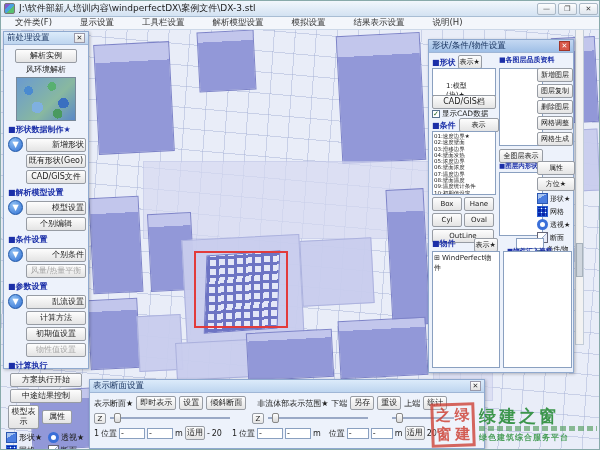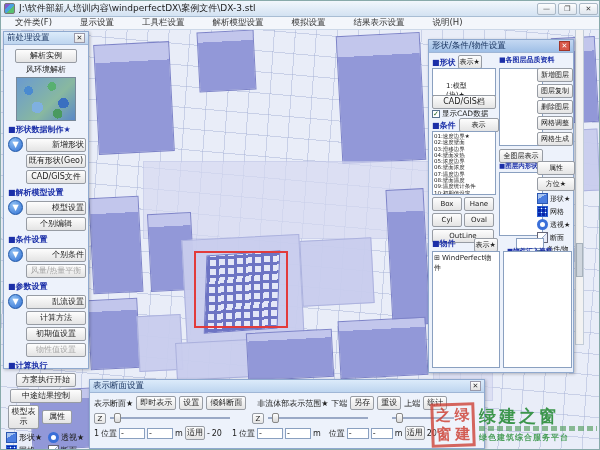--- a/index.html
+++ b/index.html
@@ -208,21 +208,21 @@
       <div class="sec">■参数设置</div>
       <div class="lp-row">
         <div class="arrow-ico">▼</div>
         <div class="btn">乱流设置</div>
       </div>
       <div class="btn lp-btn" style="margin-left:22px;width:60px">计算方法</div>
       <div class="btn lp-btn" style="margin-left:22px;width:60px">初期值设置</div>
       <div class="btn lp-btn dis" style="margin-left:22px;width:60px">物性值设置</div>
 
       <div class="sec">■计算执行</div>
-      <div class="btn lp-btn" style="width:60px">方案执行开始</div>
+      <div class="btn lp-btn" style="width:72px">方案执行开始</div>
       <div class="btn lp-btn" style="width:72px">中途结果控制</div>
 
       <div class="trow" style="margin-left:4px">
         <div class="btn" style="width:31px">模型表示</div>
         <div class="btn" style="width:30px">属性</div>
       </div>
       <div id="lp-tools">
         <div class="lp-tool">
           <span class="ico-cube"></span>
           <span class="tool-lbl">形状★</span>

